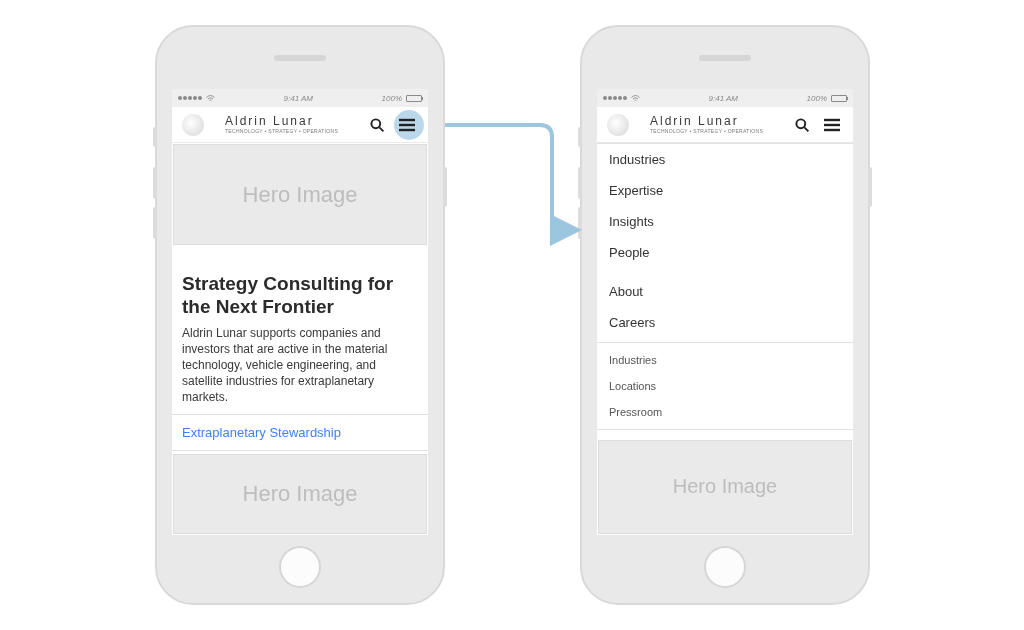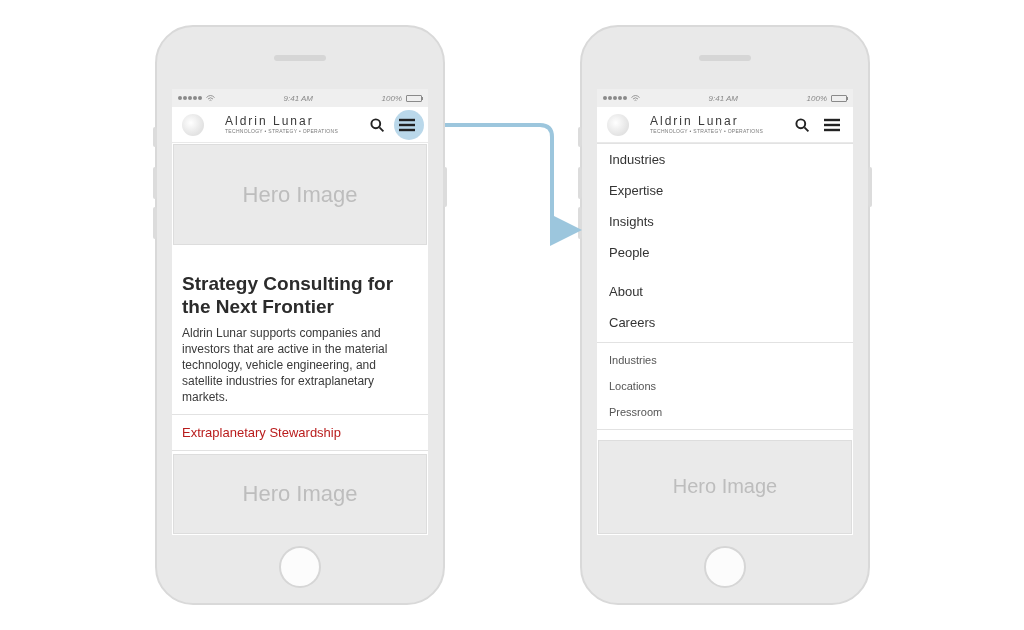--- a/index.html
+++ b/index.html
@@ -99,21 +99,21 @@
     height: 108px;
     background: #eaeaea;
     border: 1px solid #ddd;
     display: flex; align-items: center; justify-content: center;
     color: #bdbdbd; font-size: 22px; font-weight: 400;
     margin: 1px;
   }
   .hl-title { font-size: 19px; font-weight: 700; color: #2b2b2b; padding: 10px 10px 6px; line-height: 1.2; margin-top: 17px; }
   .hl-body { font-size: 12px; color: #3a3a3a; padding: 0 10px 8px; line-height: 1.35; }
   .thin-sep { height: 1px; background: #e2e2e2; }
-  .link-row { font-size: 13px; color: #b91c1c; padding: 10px 10px; }
+  .link-row { font-size: 13px; color: #3b82f6; padding: 10px 10px; }
   .hero.second { height: 85px; margin-top: 4px; }
 
   
   .nav-menu {
     background: #fff;
   }
   .nav-item {
     font-size: 13px; color: #333;
     padding: 8px 12px;
   }

